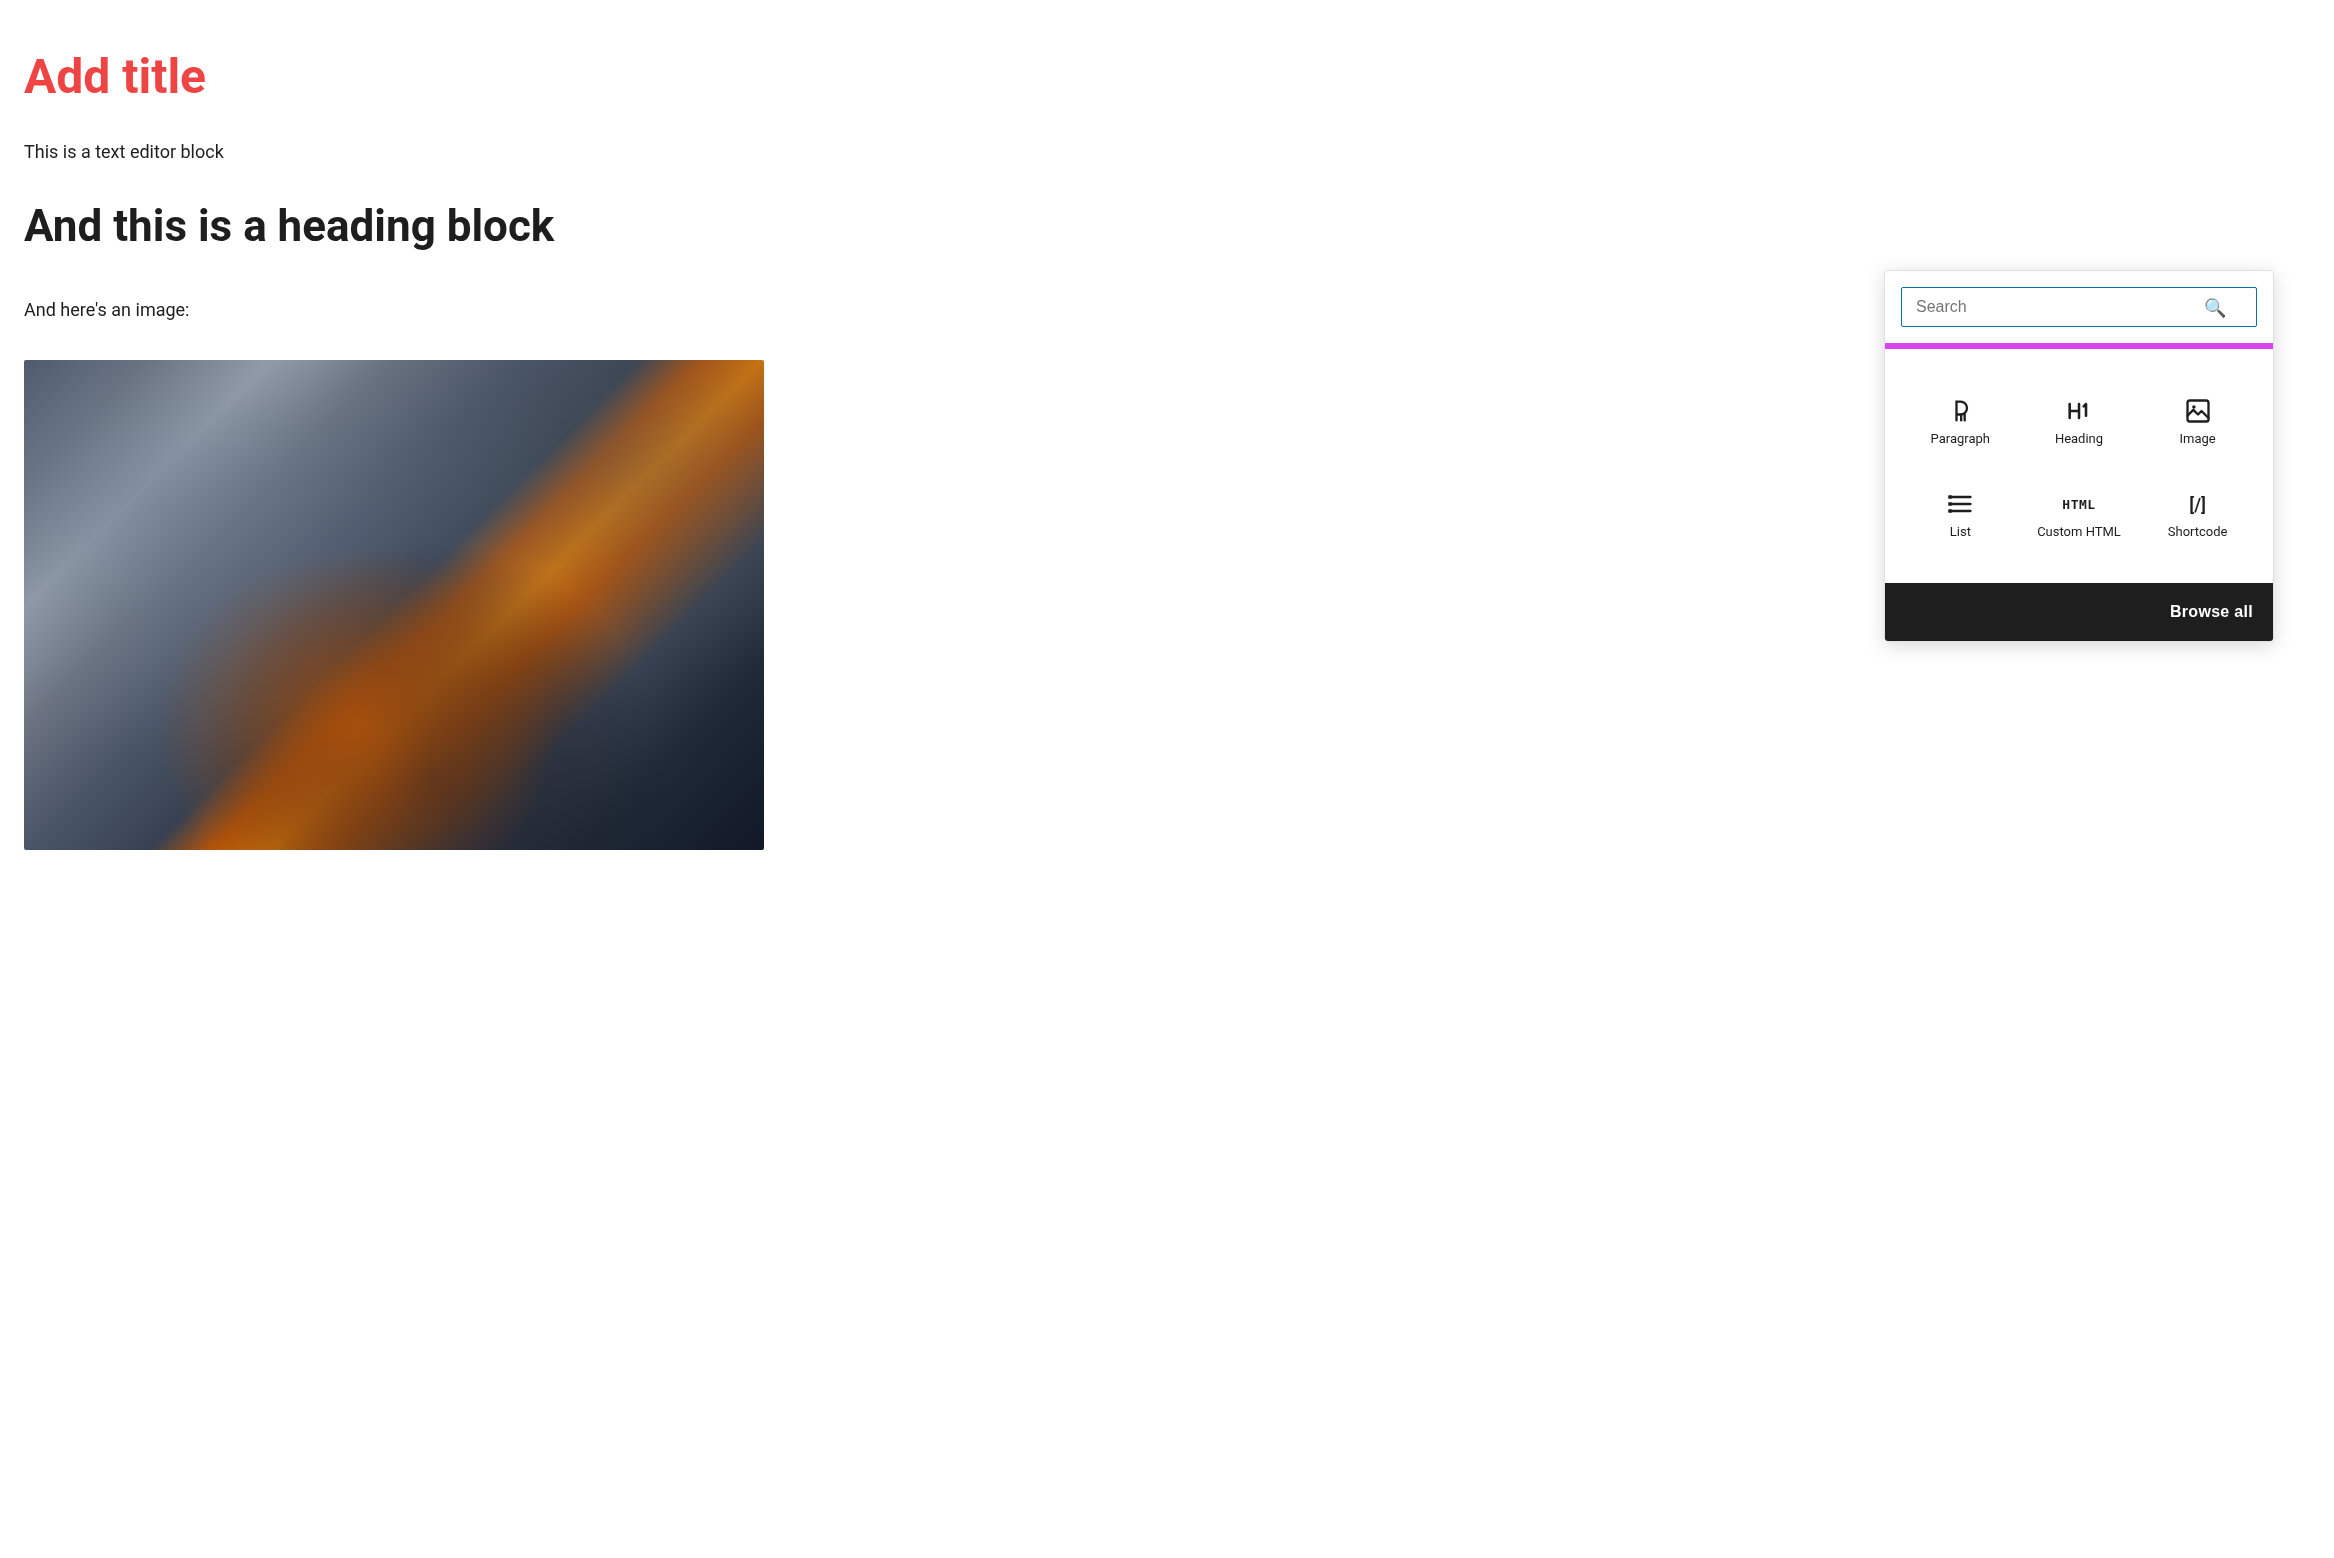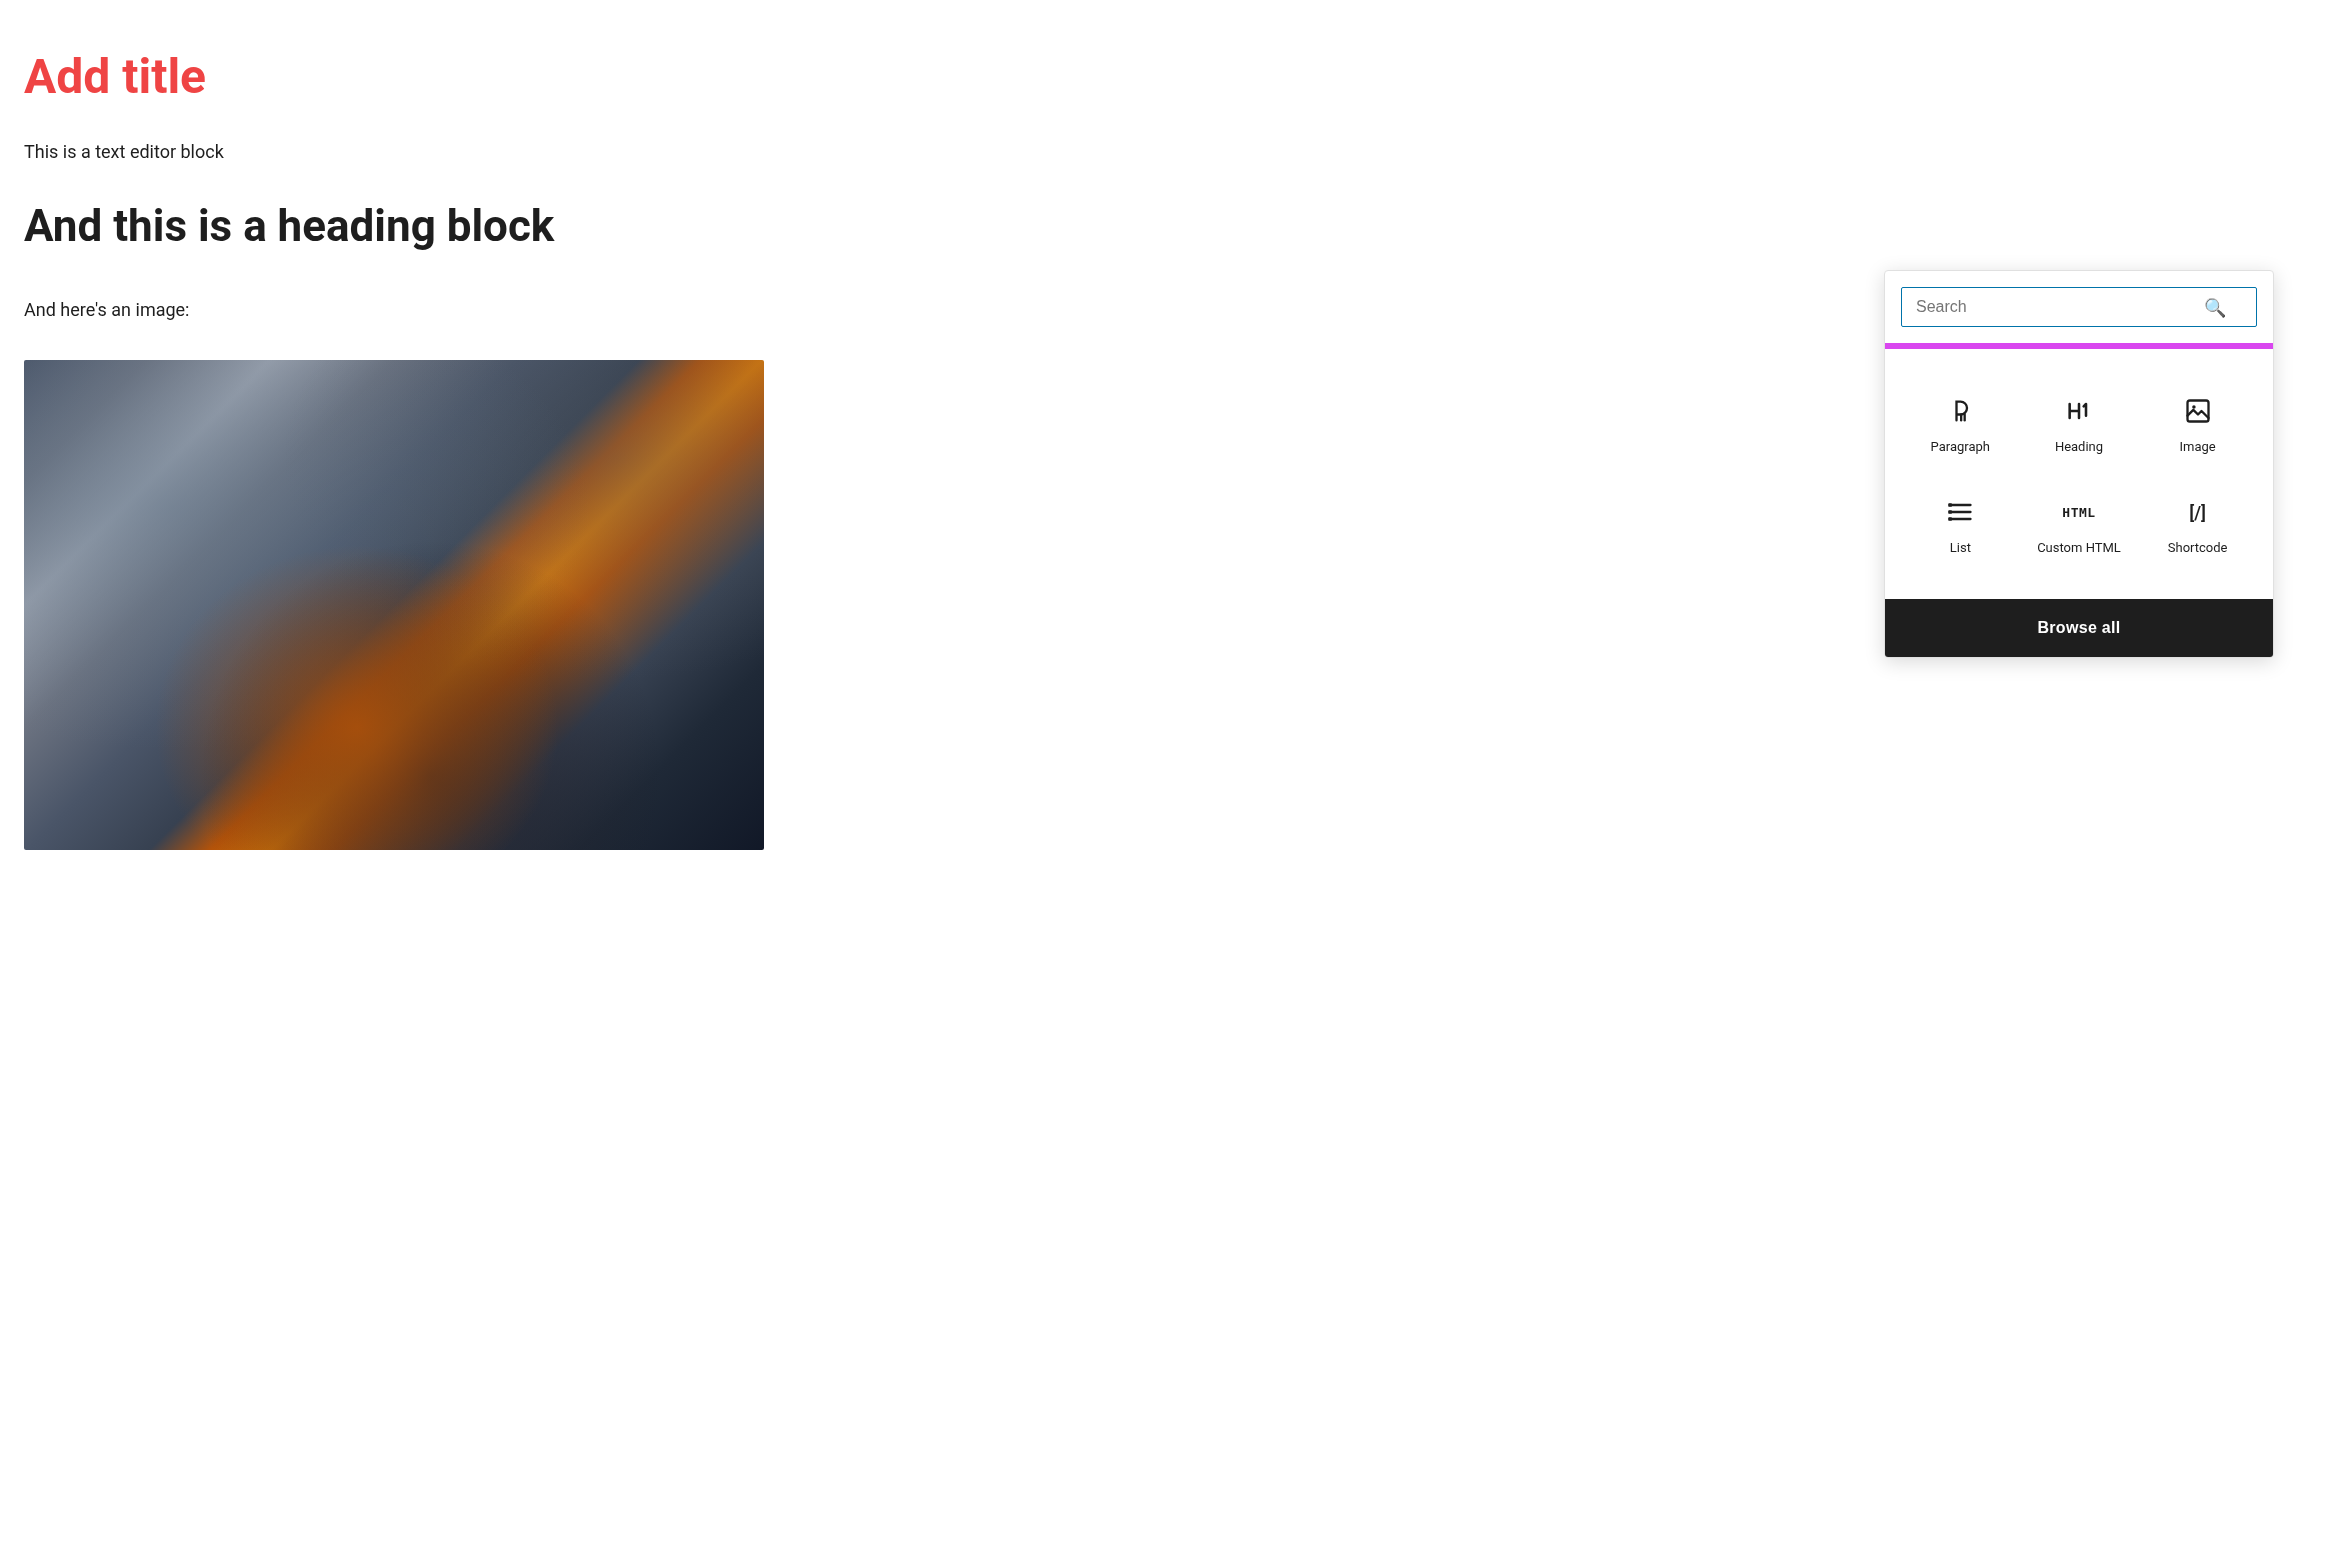--- a/index.html
+++ b/index.html
@@ -148,21 +148,21 @@
       flex-direction: column;
       align-items: center;
       padding: 20px 12px;
       cursor: pointer;
       border-radius: 4px;
       transition: background 0.15s;
     }
 
     .block-icon {
       font-size: 28px;
-      margin-bottom: 10px;
+      margin-bottom: 2px;
       color: #1e1e1e;
       display: flex;
       align-items: center;
       justify-content: center;
       height: 36px;
     }
 
     .block-icon svg {
       width: 28px;
       height: 28px;
@@ -178,21 +178,21 @@
     .browse-all-btn {
       display: block;
       width: 100%;
       background: #1e1e1e;
       color: #fff;
       border: none;
       padding: 20px;
       font-size: 16px;
       font-weight: 600;
       cursor: pointer;
-      text-align: center;
+      text-align: right;
       letter-spacing: 0.3px;
     }
 
     .custom-html-text {
       font-family: monospace;
       font-size: 13px;
       font-weight: 700;
       letter-spacing: 0.5px;
       color: #1e1e1e;
     }

